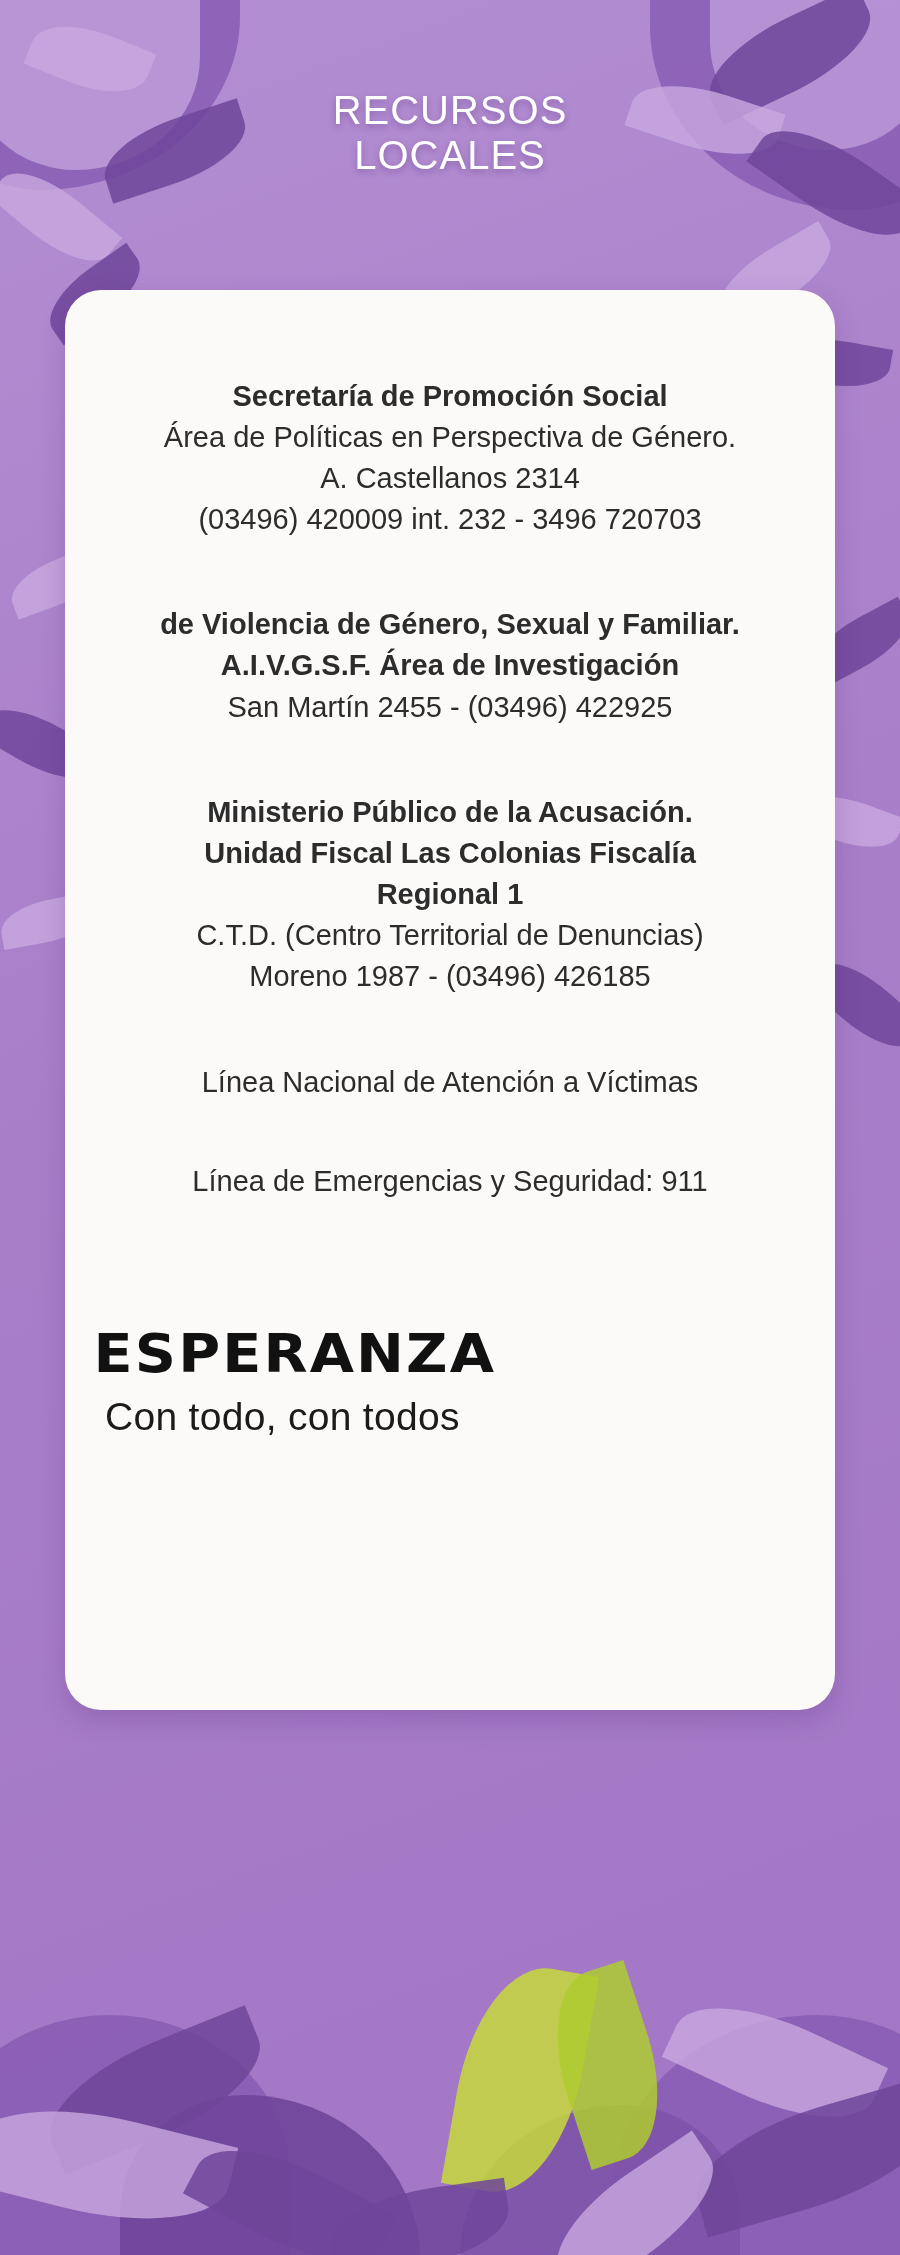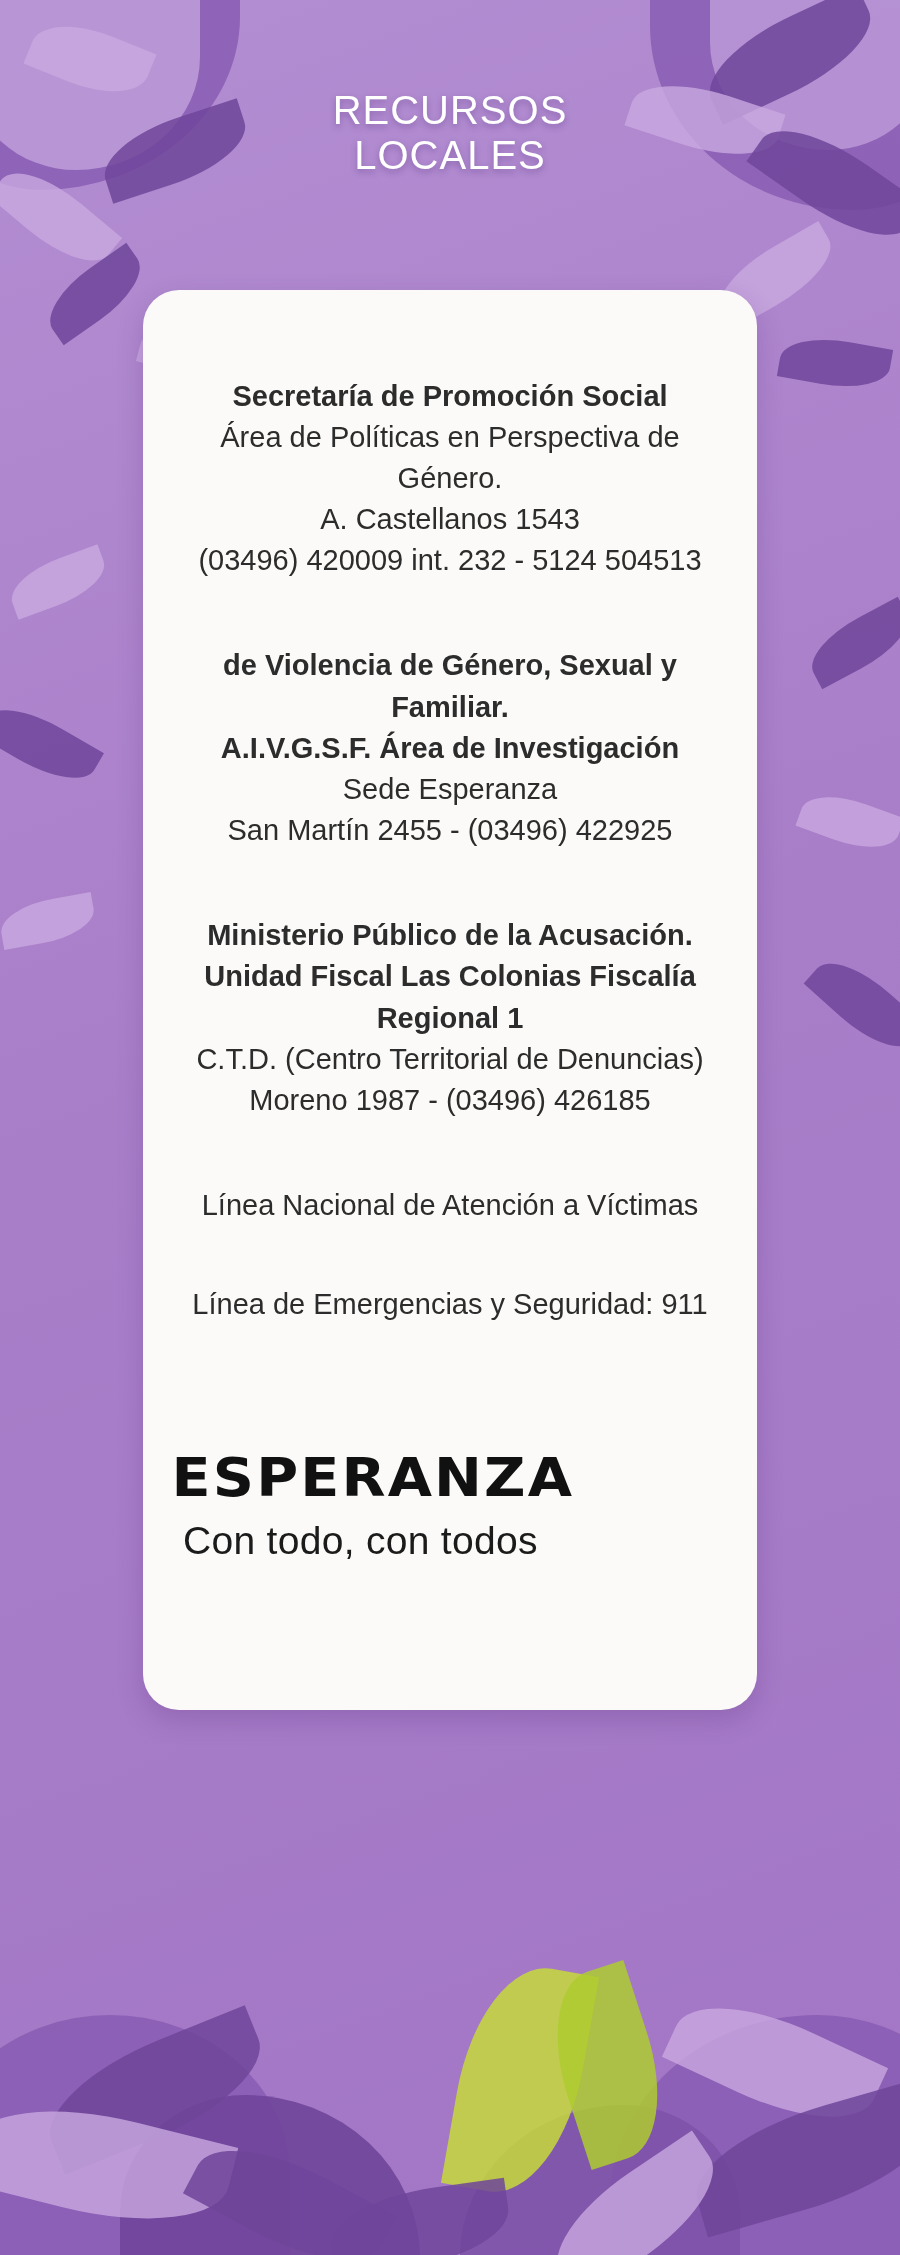--- a/index.html
+++ b/index.html
@@ -61,21 +61,21 @@
     letter-spacing: 1px;
     text-shadow: 0 3px 6px rgba(70,35,110,.35);
   }
   .header h1 .line2 { display: block; }
 
   
   .card {
     position: relative;
     z-index: 6;
     margin: 112px auto 0 auto;
-    width: 614px;
+    width: 770px;
     min-height: 1420px;
     background: #fbfaf8;
     border-radius: 36px;
     box-shadow: 0 10px 26px rgba(76,38,116,.22);
     padding: 86px 40px 50px 40px;
     box-sizing: border-box;
     text-align: center;
   }
 
   .block { margin-bottom: 64px; }
@@ -143,28 +143,27 @@
       <span>RECURSOS</span>
       <span class="line2">LOCALES</span>
     </h1>
   </div>
 
   <div class="card">
 
     <div class="block">
       <p class="b">Secretaría de Promoción Social</p>
       <p>Área de Políticas en Perspectiva de Género.</p>
-      <p>A. Castellanos 1543</p>
-      <p>(03496) 420009 int. 232 - 5124 504513</p>
+      <p>A. Castellanos 2314</p>
+      <p>(03496) 420009 int. 232 - 3496 720703</p>
     </div>
 
     <div class="block">
       <p class="b">de Violencia de Género, Sexual y Familiar.</p>
       <p class="b">A.I.V.G.S.F. Área de Investigación</p>
-      <p>Sede Esperanza</p>
       <p>San Martín 2455 - (03496) 422925</p>
     </div>
 
     <div class="block">
       <p class="b">Ministerio Público de la Acusación.</p>
       <p class="b">Unidad Fiscal Las Colonias Fiscalía</p>
       <p class="b">Regional 1</p>
       <p>C.T.D. (Centro Territorial de Denuncias)</p>
       <p>Moreno 1987 - (03496) 426185</p>
     </div>

